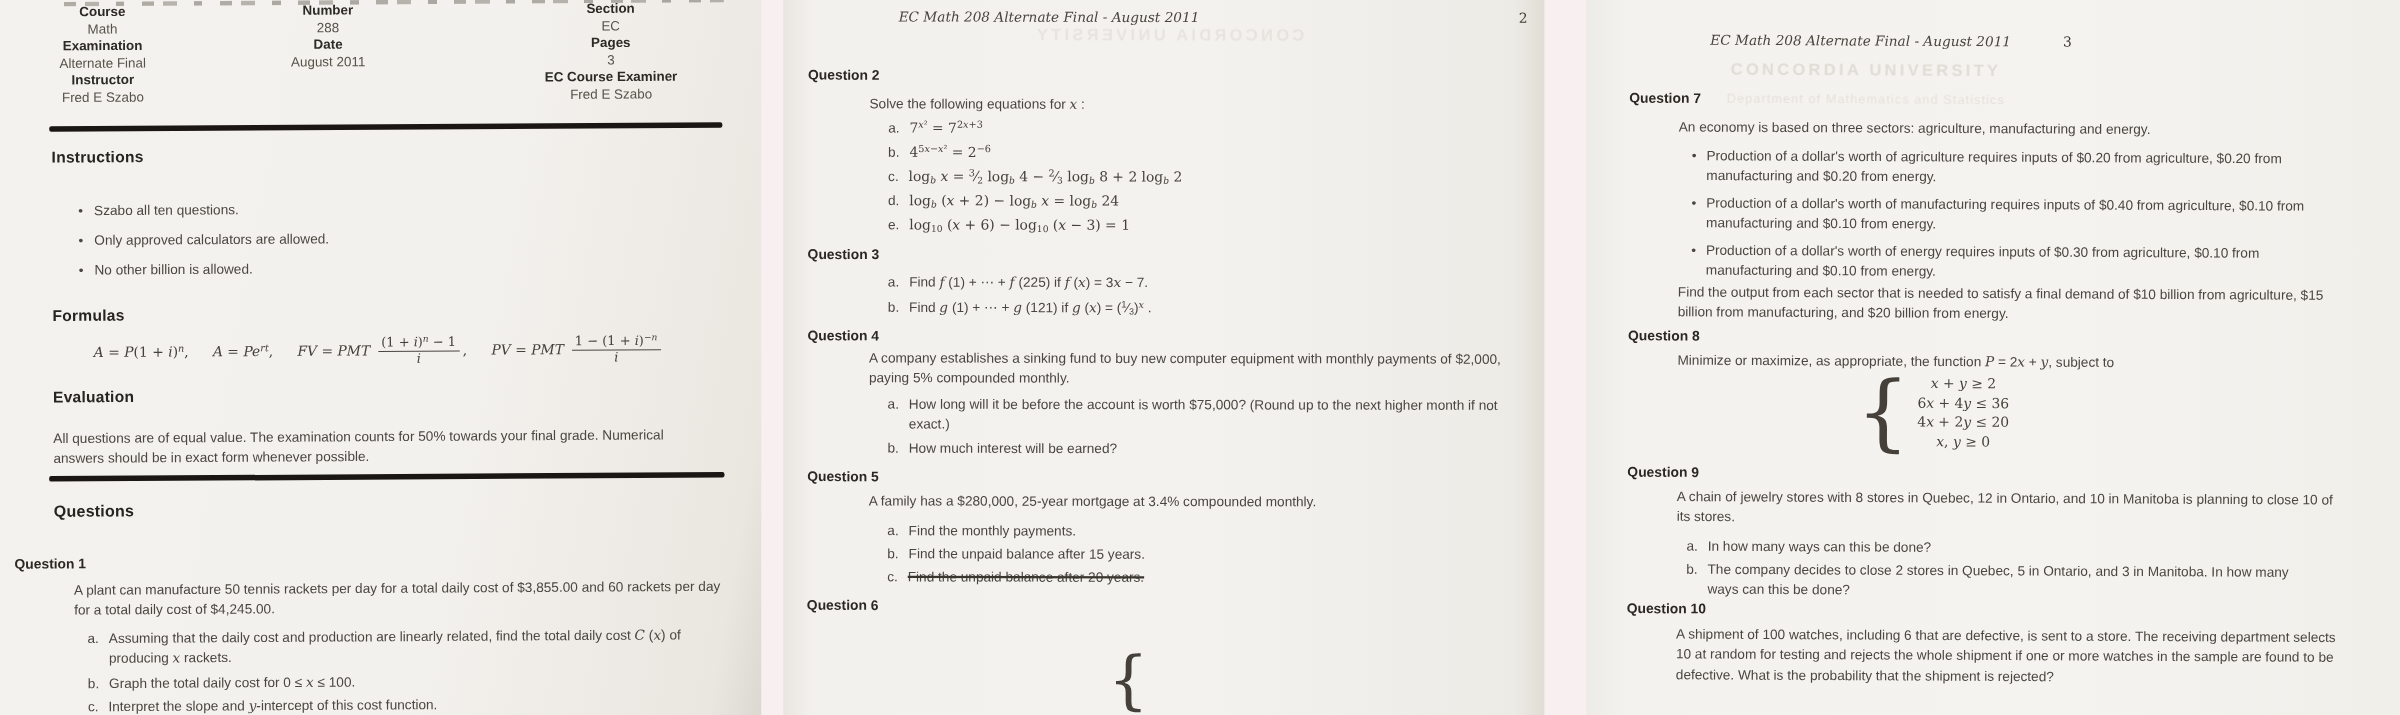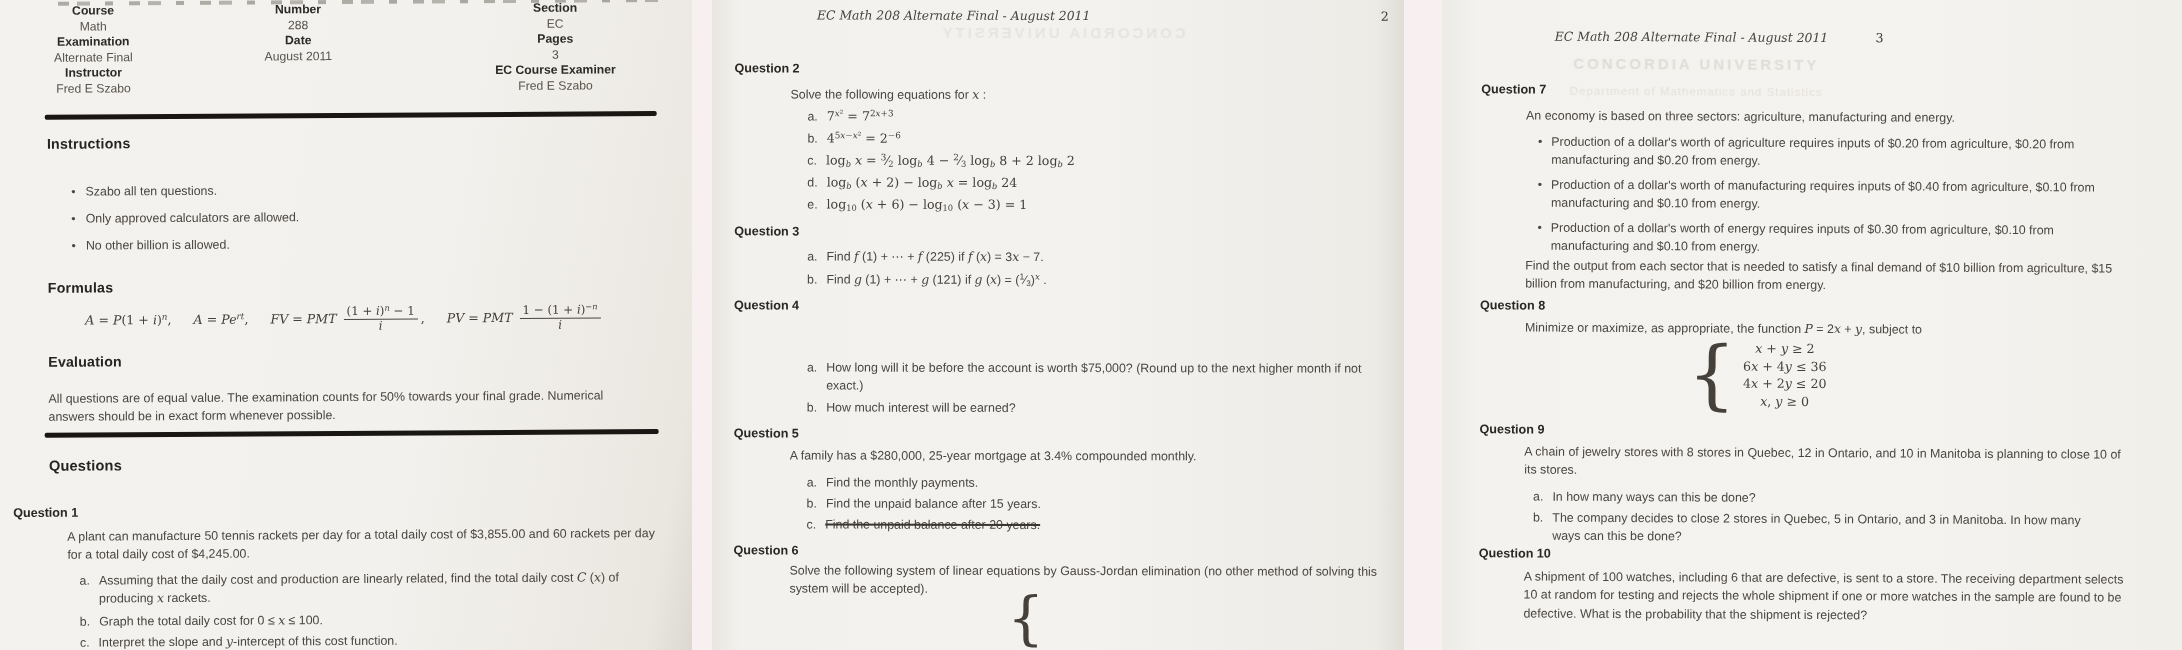--- a/index.html
+++ b/index.html
@@ -195,20 +195,21 @@
       <div class="item" style="left:95px;top:248px">
         <span class="lbl">a.</span>
         <span>Find <i>f</i> (1) + ⋯ + <i>f</i> (225) if <i>f</i> (<i>x</i>) = 3<i>x</i> − 7.</span>
       </div>
       <div class="item" style="left:95px;top:271px">
         <span class="lbl">b.</span>
         <span>Find <i>g</i> (1) + ⋯ + <i>g</i> (121) if <i>g</i> (<i>x</i>) = (<sup>1</sup>⁄<sub>3</sub>)<sup><i>x</i></sup> .</span>
       </div>
 
       <div class="q-head" style="left:22px;top:299px">Question 4</div>
+      <div class="para" style="left:78px;top:317px;width:592px">A company establishes a sinking fund to buy new computer equipment with monthly payments of $2,000, paying 5% compounded monthly.</div>
       <div class="item" style="left:95px;top:359px;width:575px">
         <span class="lbl">a.</span>
         <span>How long will it be before the account is worth $75,000? (Round up to the next higher month if not exact.)</span>
       </div>
       <div class="item" style="left:95px;top:399px;width:575px">
         <span class="lbl">b.</span>
         <span>How much interest will be earned?</span>
       </div>
 
       <div class="q-head" style="left:22px;top:427px">Question 5</div>
@@ -220,21 +221,20 @@
       <div class="item" style="left:95px;top:495px">
         <span class="lbl">b.</span>
         <span>Find the unpaid balance after 15 years.</span>
       </div>
       <div class="item" style="left:95px;top:516px">
         <span class="lbl">c.</span>
         <span class="struck">Find the unpaid balance after 20 years.</span>
       </div>
 
       <div class="q-head" style="left:22px;top:544px">Question 6</div>
-      <div class="para" style="left:78px;top:562px;width:594px">Solve the following system of linear equations by Gauss-Jordan elimination (no other method of solving this system will be accepted).</div>
       <div class="sys three" style="left:296px;top:592px">
         <span class="brace">{</span>
       </div>
     </div>
   </div>
 
   <div class="pg" id="page-3">
     <div class="pg-inner">
       <div class="ghost" style="left:58px;top:56px;width:390px;font-size:15px;letter-spacing:3px;opacity:.5">CONCORDIA UNIVERSITY</div>
       <div class="ghost" style="left:58px;top:86px;width:390px;font-size:11.5px;letter-spacing:1px;opacity:.4;font-weight:normal">Department of Mathematics and Statistics</div>

